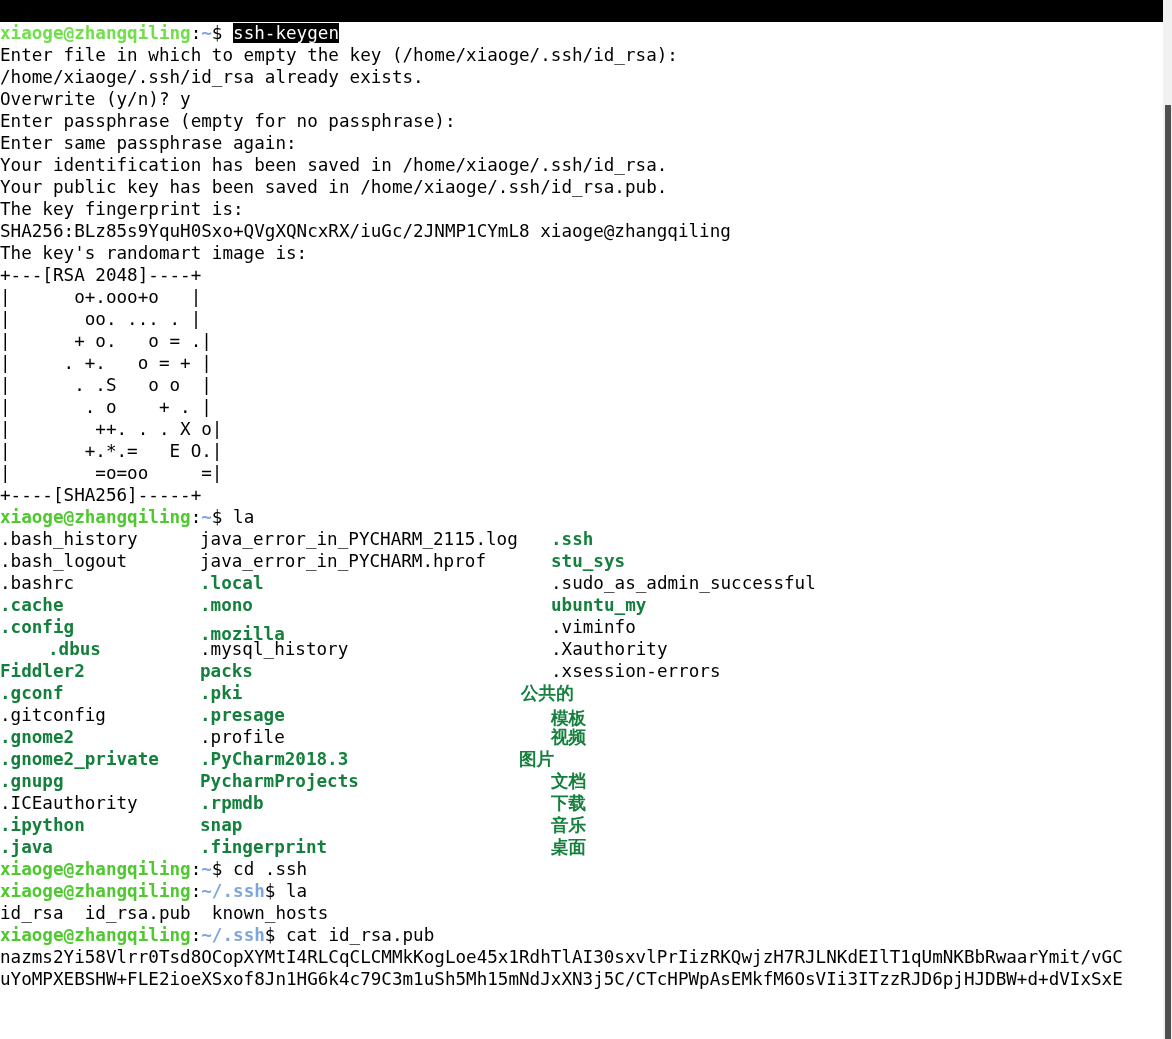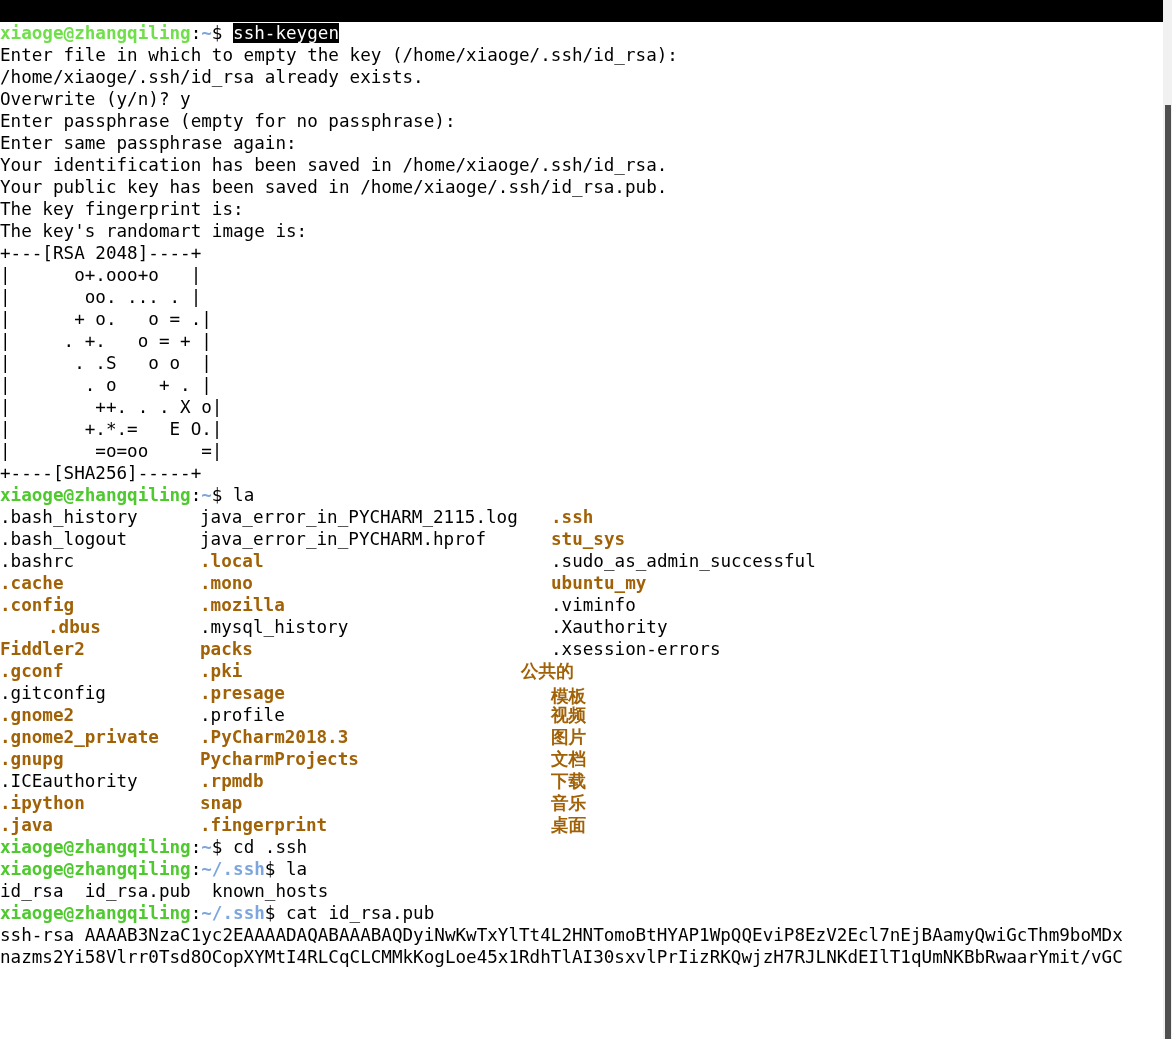--- a/index.html
+++ b/index.html
@@ -42,21 +42,21 @@
     line-height: 22px;
     white-space: pre;
     letter-spacing: 0px;
     margin: 0;
     padding: 0;
   }
 
   
   .c-user   { color: #4ec92e; font-weight: bold; }
   .c-path   { color: #7ea6de; font-weight: bold; }
-  .c-dir    { color: #a16207; font-weight: bold; text-align: right; }
+  .c-dir    { color: #15803d; font-weight: bold; text-align: right; }
   .c-plain  { color: #000000; }
   .c-punct  { color: #000000; }
 
   
   .hl-band {
     position: absolute;
     left: 0;
     top: 0;
     width: 1172px;
     height: 22px;
@@ -114,20 +114,21 @@
 
     <div class="row row-0"><span class="c-user pre-seg">xiaoge@zhangqiling</span><span class="c-punct pre-seg" style="color:#000;background:#fff;">:</span><span class="c-path pre-seg" style="background:#fff;">~</span><span class="pre-seg" style="color:#000;background:#fff;">$</span><span class="pre-seg" style="color:#000;background:#fff;"> </span><span class="inverse">ssh-keygen</span></div>
     <div class="row">Enter file in which to empty the key (/home/xiaoge/.ssh/id_rsa):</div>
     <div class="row">/home/xiaoge/.ssh/id_rsa already exists.</div>
     <div class="row">Overwrite (y/n)? y</div>
     <div class="row">Enter passphrase (empty for no passphrase):</div>
     <div class="row">Enter same passphrase again:</div>
     <div class="row">Your identification has been saved in /home/xiaoge/.ssh/id_rsa.</div>
     <div class="row">Your public key has been saved in /home/xiaoge/.ssh/id_rsa.pub.</div>
     <div class="row">The key fingerprint is:</div>
+    <div class="row">SHA256:BLz85s9YquH0Sxo+QVgXQNcxRX/iuGc/2JNMP1CYmL8 xiaoge@zhangqiling</div>
     <div class="row">The key's randomart image is:</div>
 
     <div class="row">+---[RSA 2048]----+</div>
     <div class="row">|      o+.ooo+o   |</div>
     <div class="row">|       oo. ... . |</div>
     <div class="row">|      + o.   o = .|</div>
     <div class="row">|     . +.   o = + |</div>
     <div class="row">|      . .S   o o  |</div>
     <div class="row">|       . o    + . |</div>
     <div class="row">|        ++. . . X o|</div>
@@ -135,43 +136,43 @@
     <div class="row">|        =o=oo     =|</div>
     <div class="row">+----[SHA256]-----+</div>
 
     <div class="row"><span class="c-user">xiaoge@zhangqiling</span><span class="c-punct">:</span><span class="c-path">~</span><span class="c-punct">$</span><span class="c-plain"> </span><span class="c-plain">la</span></div>
 
     <div id="home-listing">
         <div class="row" style="position: relative; height: 22px;"><span class="c-plain" style="position: absolute; left: 0px; top: 0px; white-space: pre;">.bash_history</span><span class="c-plain" style="position: absolute; left: 200px; top: 0px; white-space: pre;">java_error_in_PYCHARM_2115.log</span><span class="c-dir" style="position: absolute; left: 551px; top: 0px; white-space: pre;">.ssh</span></div>
         <div class="row" style="position: relative; height: 22px;"><span class="c-plain" style="position: absolute; left: 0px; top: 0px; white-space: pre;">.bash_logout</span><span class="c-plain" style="position: absolute; left: 200px; top: 0px; white-space: pre;">java_error_in_PYCHARM.hprof</span><span class="c-dir" style="position: absolute; left: 551px; top: 0px; white-space: pre;">stu_sys</span></div>
         <div class="row" style="position: relative; height: 22px;"><span class="c-plain" style="position: absolute; left: 0px; top: 0px; white-space: pre;">.bashrc</span><span class="c-dir" style="position: absolute; left: 200px; top: 0px; white-space: pre;">.local</span><span class="c-plain" style="position: absolute; left: 551px; top: 0px; white-space: pre;">.sudo_as_admin_successful</span></div>
         <div class="row" style="position: relative; height: 22px;"><span class="c-dir" style="position: absolute; left: 0px; top: 0px; white-space: pre;">.cache</span><span class="c-dir" style="position: absolute; left: 200px; top: 0px; white-space: pre;">.mono</span><span class="c-dir" style="position: absolute; left: 551px; top: 0px; white-space: pre;">ubuntu_my</span></div>
-        <div class="row" style="position: relative; height: 22px;"><span class="c-dir" style="position: absolute; left: 0px; top: 0px; white-space: pre;">.config</span><span class="c-dir" style="position: absolute; left: 200px; top: 0px; white-space: pre;">.mozilla</span><span class="c-plain" style="position: absolute; left: 551px; top: 0px; white-space: pre;">.viminfo</span></div>
+        <div class="row" style="position: relative; height: 22px;"><span class="c-dir" style="position: absolute; left: 0px; top: 0px; white-space: pre;">.config</span><span class="c-dir" style="position: absolute; left: 200px; top: 7px; white-space: pre;">.mozilla</span><span class="c-plain" style="position: absolute; left: 551px; top: 0px; white-space: pre;">.viminfo</span></div>
         <div class="row" style="position: relative; height: 22px;"><span class="c-dir" style="position: absolute; left: 0px; top: 0px; white-space: pre; padding-left: 48px;">.dbus</span><span class="c-plain" style="position: absolute; left: 200px; top: 0px; white-space: pre;">.mysql_history</span><span class="c-plain" style="position: absolute; left: 551px; top: 0px; white-space: pre;">.Xauthority</span></div>
         <div class="row" style="position: relative; height: 22px;"><span class="c-dir" style="position: absolute; left: 0px; top: 0px; white-space: pre;">Fiddler2</span><span class="c-dir" style="position: absolute; left: 200px; top: 0px; white-space: pre;">packs</span><span class="c-plain" style="position: absolute; left: 551px; top: 0px; white-space: pre;">.xsession-errors</span></div>
         <div class="row" style="position: relative; height: 22px;"><span class="c-dir" style="position: absolute; left: 0px; top: 0px; white-space: pre;">.gconf</span><span class="c-dir" style="position: absolute; left: 200px; top: 0px; white-space: pre;">.pki</span><span class="c-dir cjk" style="position: absolute; left: 521px; top: 0px; white-space: pre;">公共的</span></div>
         <div class="row" style="position: relative; height: 22px;"><span class="c-plain" style="position: absolute; left: 0px; top: 0px; white-space: pre;">.gitconfig</span><span class="c-dir" style="position: absolute; left: 200px; top: 0px; white-space: pre;">.presage</span><span class="c-dir cjk" style="position: absolute; left: 551px; top: 3px; white-space: pre;">模板</span></div>
         <div class="row" style="position: relative; height: 22px;"><span class="c-dir" style="position: absolute; left: 0px; top: 0px; white-space: pre;">.gnome2</span><span class="c-plain" style="position: absolute; left: 200px; top: 0px; white-space: pre;">.profile</span><span class="c-dir cjk" style="position: absolute; left: 551px; top: 0px; white-space: pre;">视频</span></div>
-        <div class="row" style="position: relative; height: 22px;"><span class="c-dir" style="position: absolute; left: 0px; top: 0px; white-space: pre;">.gnome2_private</span><span class="c-dir" style="position: absolute; left: 200px; top: 0px; white-space: pre;">.PyCharm2018.3</span><span class="c-dir cjk" style="position: absolute; left: 551px; top: 0px; white-space: pre;">图片</span></div>
+        <div class="row" style="position: relative; height: 22px;"><span class="c-dir" style="position: absolute; left: 0px; top: 0px; white-space: pre;">.gnome2_private</span><span class="c-dir" style="position: absolute; left: 200px; top: 0px; white-space: pre;">.PyCharm2018.3</span><span class="c-dir cjk" style="position: absolute; left: 519px; top: 0px; white-space: pre;">图片</span></div>
         <div class="row" style="position: relative; height: 22px;"><span class="c-dir" style="position: absolute; left: 0px; top: 0px; white-space: pre;">.gnupg</span><span class="c-dir" style="position: absolute; left: 200px; top: 0px; white-space: pre;">PycharmProjects</span><span class="c-dir cjk" style="position: absolute; left: 551px; top: 0px; white-space: pre;">文档</span></div>
         <div class="row" style="position: relative; height: 22px;"><span class="c-plain" style="position: absolute; left: 0px; top: 0px; white-space: pre;">.ICEauthority</span><span class="c-dir" style="position: absolute; left: 200px; top: 0px; white-space: pre;">.rpmdb</span><span class="c-dir cjk" style="position: absolute; left: 551px; top: 0px; white-space: pre;">下载</span></div>
         <div class="row" style="position: relative; height: 22px;"><span class="c-dir" style="position: absolute; left: 0px; top: 0px; white-space: pre;">.ipython</span><span class="c-dir" style="position: absolute; left: 200px; top: 0px; white-space: pre;">snap</span><span class="c-dir cjk" style="position: absolute; left: 551px; top: 0px; white-space: pre;">音乐</span></div>
         <div class="row" style="position: relative; height: 22px; padding-left: 40px;"><span class="c-dir" style="position: absolute; left: 0px; top: 0px; white-space: pre;">.java</span><span class="c-dir" style="position: absolute; left: 200px; top: 0px; white-space: pre;">.fingerprint</span><span class="c-dir cjk" style="position: absolute; left: 551px; top: 0px; white-space: pre;">桌面</span></div>
       </div>
 
     <div class="row"><span class="c-user">xiaoge@zhangqiling</span><span class="c-punct">:</span><span class="c-path">~</span><span class="c-punct">$</span><span class="c-plain"> </span><span class="c-plain">cd .ssh</span></div>
 
     <div class="row"><span class="c-user">xiaoge@zhangqiling</span><span class="c-punct">:</span><span class="c-path">~</span><span class="c-path">/.ssh</span><span class="c-punct">$</span><span class="c-plain"> </span><span class="c-plain">la</span></div>
 
     <div class="row">id_rsa  id_rsa.pub  known_hosts</div>
 
     <div class="row"><span class="c-user">xiaoge@zhangqiling</span><span class="c-punct">:</span><span class="c-path">~</span><span class="c-path">/.ssh</span><span class="c-punct">$</span><span class="c-plain"> </span><span class="c-plain">cat id_rsa.pub</span></div>
 
-    <div class="row">ssh-rsa AAAAB3NzaC1yc2EAAAADAQABAAABAQDyiNwKwTxYlTt4L2HNTomoBtHYAP1WpQQEviP8EzV2Ecl7nEjBAamyQwiGcThm9boMDx</div>
     <div class="row">nazms2Yi58Vlrr0Tsd8OCopXYMtI4RLCqCLCMMkKogLoe45x1RdhTlAI30sxvlPrIizRKQwjzH7RJLNKdEIlT1qUmNKBbRwaarYmit/vGC</div>
+    <div class="row">uYoMPXEBSHW+FLE2ioeXSxof8Jn1HG6k4c79C3m1uSh5Mh15mNdJxXN3j5C/CTcHPWpAsEMkfM6OsVIi3ITzzRJD6pjHJDBW+d+dVIxSxE</div>
 
   </div>
 
   <div id="scrollbar-track">
     <div id="scrollbar-thumb"></div>
   </div>
 
 </div>
 
 </body></html>

